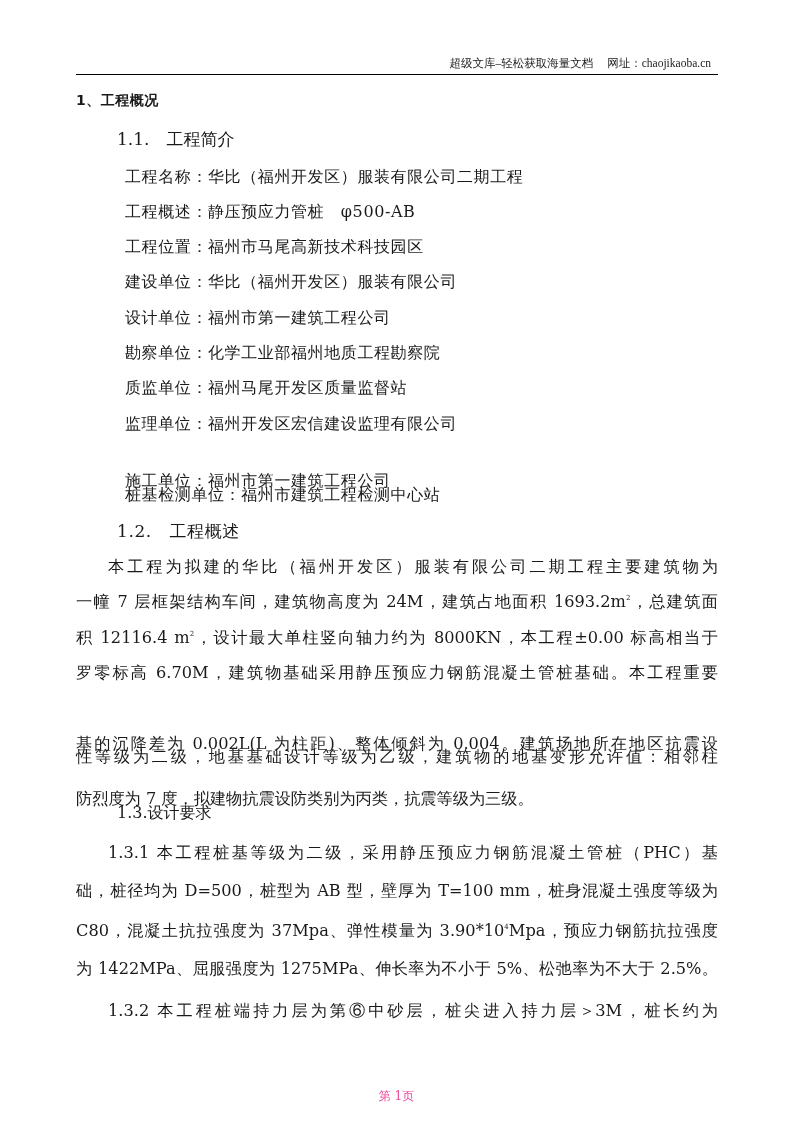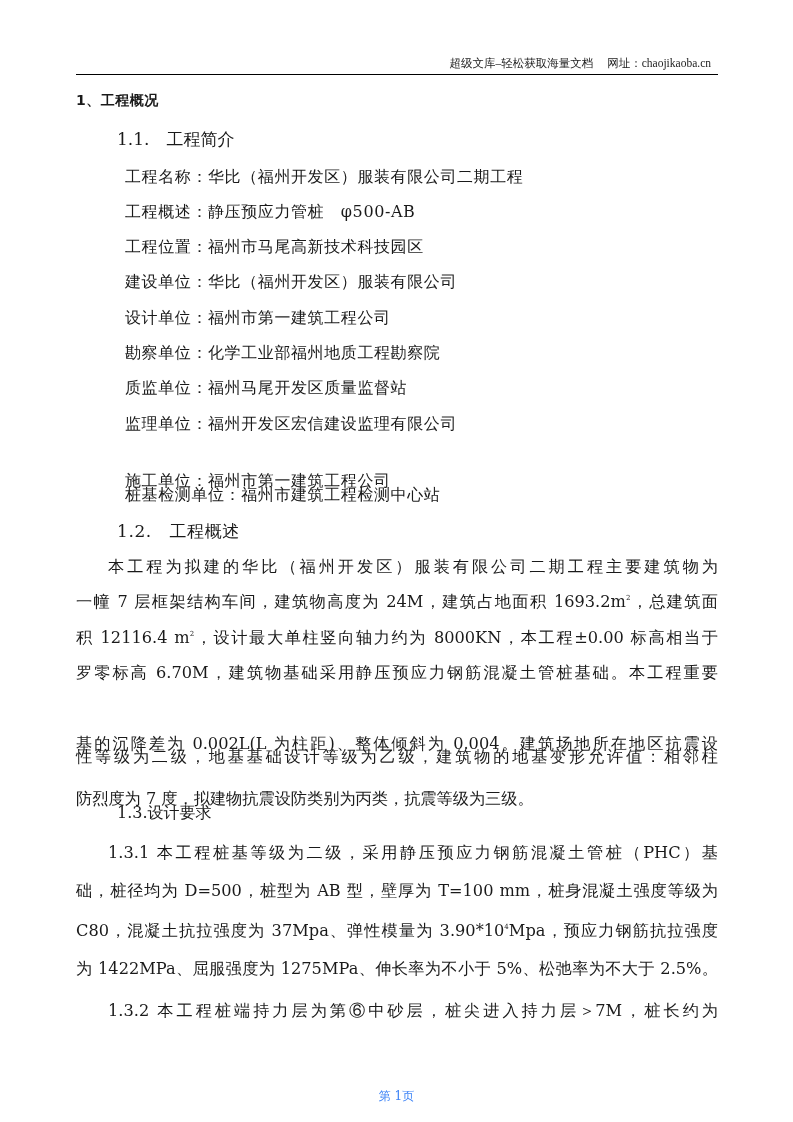--- a/index.html
+++ b/index.html
@@ -13,21 +13,21 @@
   .h1 { position: absolute; left: 76px; top: 92px; font-size: 14px; font-weight: bold;
         font-family: "DejaVu Sans", "Liberation Sans", sans-serif; letter-spacing: 0.5px; }
   .h2 { position: absolute; left: 117px; font-size: 17px; }
   .line { position: absolute; left: 117px; font-size: 16px; white-space: nowrap; letter-spacing: 0.6px; margin-left: 8px; }
   .para-line { position: absolute; left: 76px; width: 642px; font-size: 16.2px; white-space: nowrap;
                text-align: justify; text-align-last: justify; }
   .para-line.first { left: 108px; width: 610px; }
   .para-line.last { text-align-last: left; }
   sup { font-size: 7px; vertical-align: 7px; line-height: 0; }
   .footer { position: absolute; top: 1088px; left: 0; width: 793px; text-align: center;
-            font-size: 12px; color: #3b82f6; }
+            font-size: 12px; color: #ec4899; }
 </style>
 </head>
 <body>
 
 <div class="page-header">
   <span class="hdr-text"><span>超级文库–轻松获取海量文档</span><span class="hdr-gap"></span><span>网址：chaojikaoba.cn</span></span>
 </div>
 
 <div class="h1">1、工程概况</div>
 
@@ -54,15 +54,15 @@
 <div class="para-line" style="top:733px;">基的沉降差为 0.002L(L 为柱距)、整体倾斜为 0.004。建筑场地所在地区抗震设</div>
 <div class="para-line last" style="top:788px;">防烈度为 7 度，拟建物抗震设防类别为丙类，抗震等级为三级。</div>
 
 <div class="h2" style="top:803px; font-size:16px;">1.3.设计要求</div>
 
 <div class="para-line first" style="top:842px;">1.3.1 本工程桩基等级为二级，采用静压预应力钢筋混凝土管桩（PHC）基</div>
 <div class="para-line" style="top:880px;">础，桩径均为 D=500，桩型为 AB 型，壁厚为 T=100 mm，桩身混凝土强度等级为</div>
 <div class="para-line" style="top:920px;"><span>C80，混凝土抗拉强度为 37Mpa、弹性模量为 3.90*10</span><sup>4</sup><span>Mpa，预应力钢筋抗拉强度</span></div>
 <div class="para-line" style="top:958px;">为 1422MPa、屈服强度为 1275MPa、伸长率为不小于 5%、松弛率为不大于 2.5%。</div>
 
-<div class="para-line first" style="top:1000px;">1.3.2 本工程桩端持力层为第⑥中砂层，桩尖进入持力层＞7M，桩长约为</div>
+<div class="para-line first" style="top:1000px;">1.3.2 本工程桩端持力层为第⑥中砂层，桩尖进入持力层＞3M，桩长约为</div>
 
 <div class="footer">第 1页</div>
 
 </body></html>

